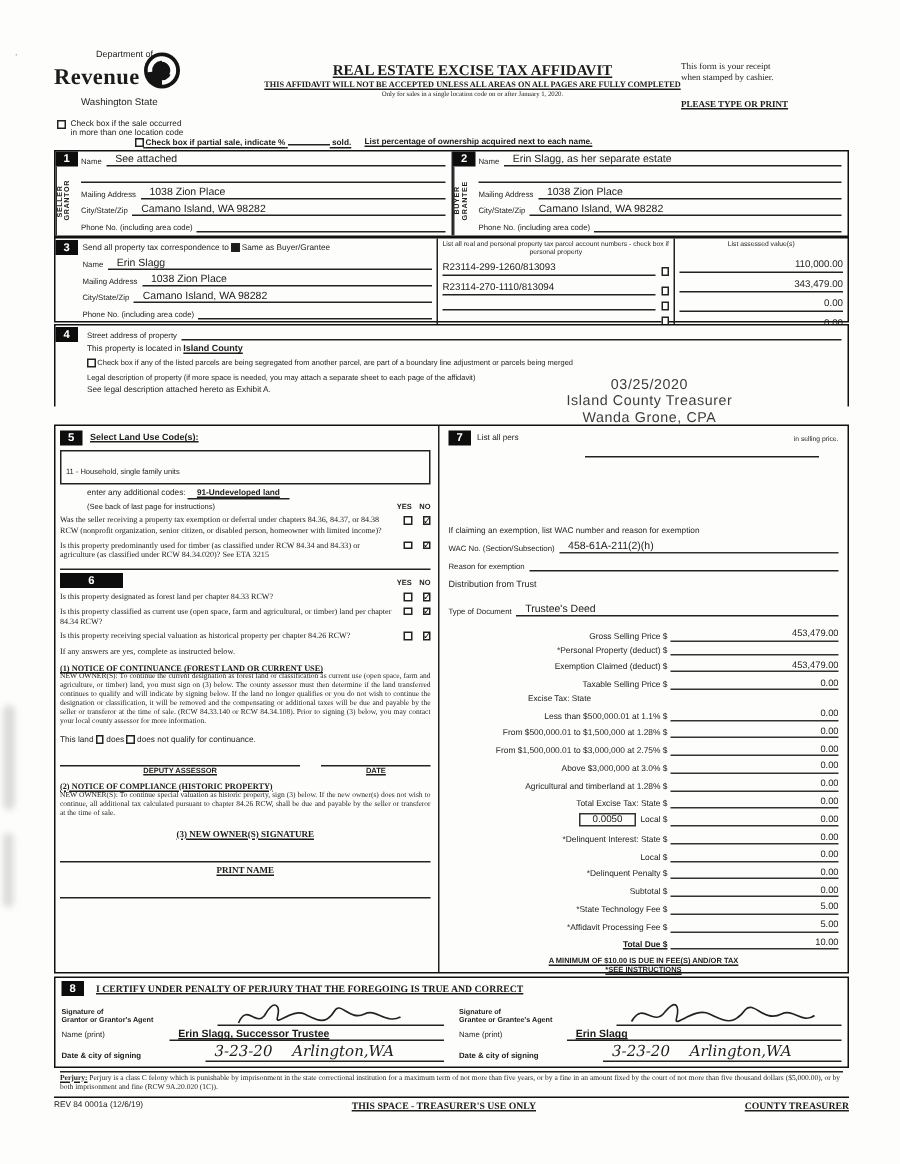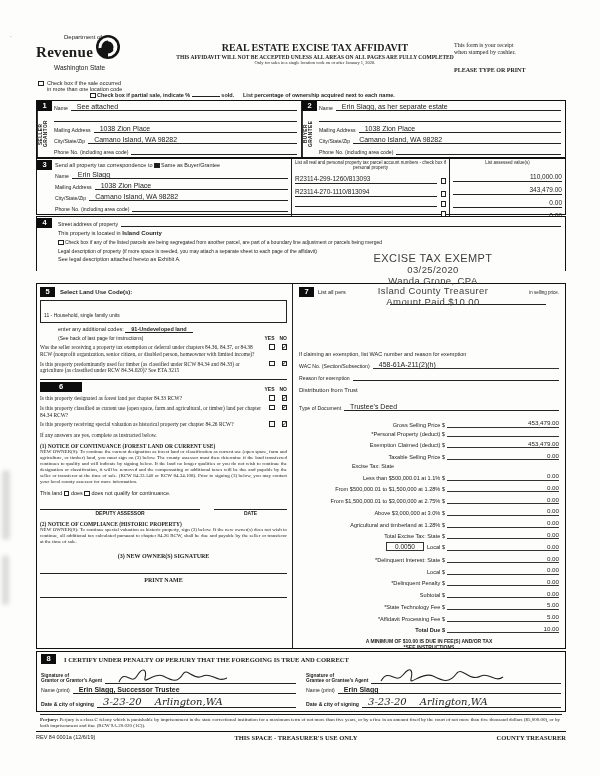--- a/index.html
+++ b/index.html
@@ -4,21 +4,21 @@
 <style>
   * { margin:0; padding:0; box-sizing:border-box; }
   html,body { background:#e8e8e8; }
   .page {
     position:relative; width:600px; height:776px; margin:0 auto;
     background:#fdfdfc; color:#1c1c1c;
     font-family:"Liberation Sans", sans-serif;
     overflow:hidden;
   }
   .serif { font-family:"Liberation Serif", serif; }
-  .b { font-weight:bold; }
+  .b { font-weight:bold;text-decoration:underline; }
   .f45{font-size:4.5px;} .f5{font-size:5px;} .f55{font-size:5.5px;} .f6{font-size:6px;}
   .f65{font-size:6.5px;} .f8{font-size:8px;}
   .f10{font-size:10px;}
   .tight { line-height:1.2; }
   .just { text-align:justify; }
 
   
   .hdr { position:absolute; left:36px; top:34px; width:530px; display:flex; }
   .logo { width:140px; }
   .dept-row { display:flex; align-items:center; }
@@ -72,21 +72,21 @@
            color:#3d3d3d; z-index:5; letter-spacing:0.4px; line-height:1.15; }
   .stamp .s1 { font-size:11px; }
   .stamp .s2 { font-size:9.5px; }
 
   .hand { font-family:"DejaVu Serif", serif; font-style:italic; color:#1b1b1b; }
   .sig-svg { display:block; }
 
   .sec8 { position:absolute; left:36px; top:651px; width:530px; border:1.4px solid #111; padding:2px 4px 3px 4px; }
   .sig-cols { display:flex; gap:10px; }
   .sig-col { flex:1; }
-  .srow { display:flex; align-items:flex-end; margin-top:2px; }
+  .srow { display:flex; align-items:flex-end; margin-top:2px;gap:40px; }
   .slabel2 { font-size:4.8px; line-height:1.15; font-weight:bold; flex:0 0 auto; padding-right:3px; }
 
   .perjury { position:absolute; left:40px; top:714px; width:522px; font-size:5px; line-height:1.3;
              font-family:"Liberation Serif", serif; border-top:0.8px solid #222; padding-top:1.5px; }
   .footrow { position:absolute; left:36px; top:731px; width:530px; border-top:1.2px solid #111;
              display:flex; justify-content:space-between; padding-top:2px; }
 
   .smudge { position:absolute; background:rgba(120,120,120,0.25); filter:blur(2px); border-radius:4px; }
 </style>
 </head>
@@ -270,25 +270,23 @@
           <span class="cb"></span>
           <span>Check box if any of the listed parcels are being segregated from another parcel, are part of a boundary line adjustment or parcels being merged</span>
         </div>
         <div class="f5" style="margin-top:3px;">Legal description of property (if more space is needed, you may attach a separate sheet to each page of the affidavit)</div>
         <div class="f55" style="margin-top:2px;">See legal description attached hereto as Exhibit A.</div>
       </div>
     </div>
   </div>
 
   <div class="stamp">
-    <div class="s1">EXCISE TAX EXEMPT</div>
     <div class="s2">03/25/2020</div>
+    <div class="s2">Island County Treasurer</div>
     <div class="s2">Wanda Grone, CPA</div>
-    <div class="s2">Island County Treasurer</div>
-    <div class="s2">Amount Paid $10.00</div>
   </div>
 
   <div class="cols">
 
     <div class="colL">
       <div style="display:flex; align-items:center;">
         <div class="numbox">5</div>
         <div class="f6 b" style="padding-left:5px;">Select Land Use Code(s):</div>
       </div>
       <div style="border:1px solid #222; margin-top:3px; padding:1.5px 3px;">

